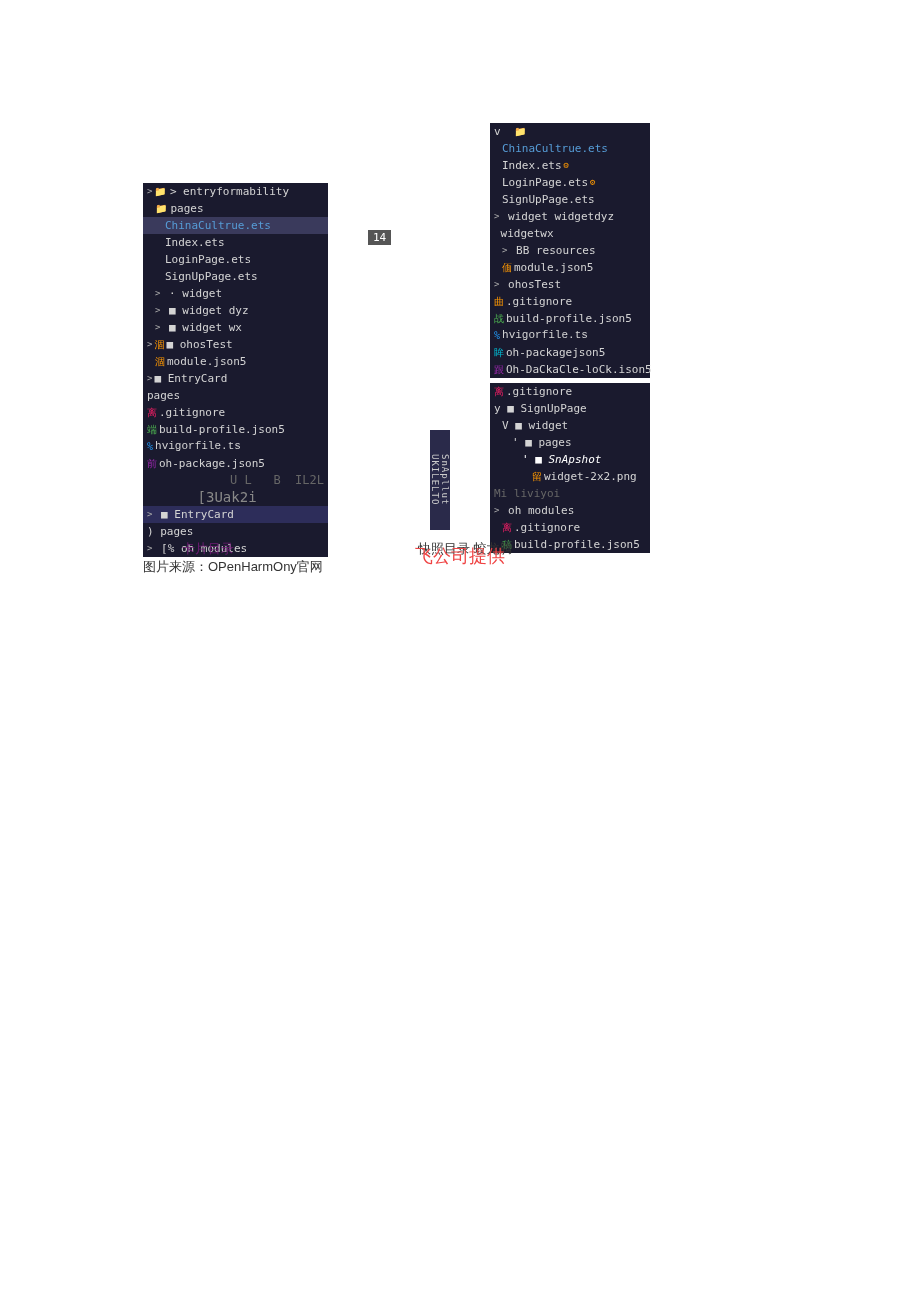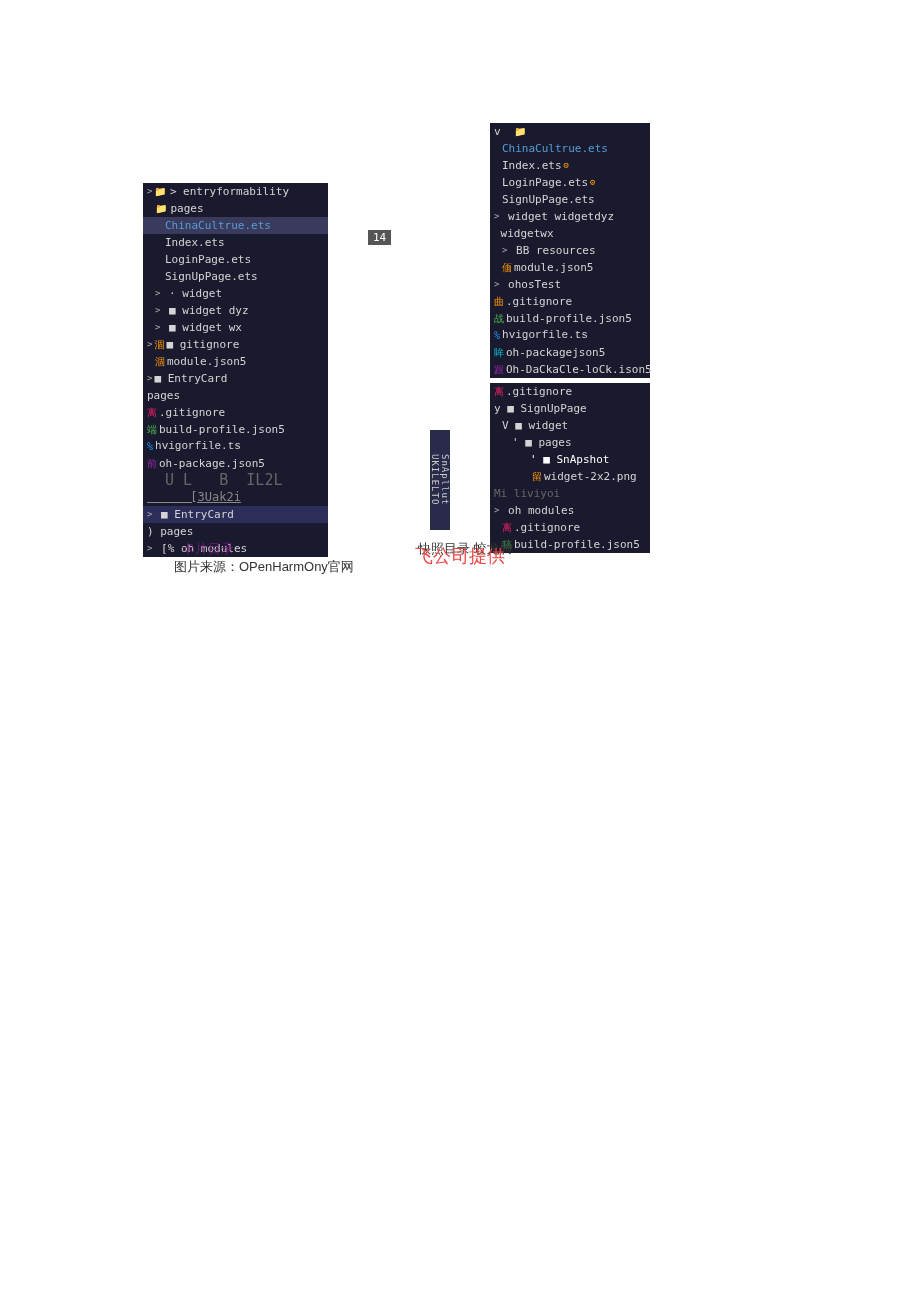--- a/index.html
+++ b/index.html
@@ -60,21 +60,21 @@
       white-space: nowrap;
       line-height: 15px;
     }
 
     .file-tree-row.selected {
       background: #3a3a5c;
     }
 
     .indent1 { padding-left: 12px; }
     .indent2 { padding-left: 22px; }
-    .indent3 { padding-left: 40px; }
+    .indent3 { padding-left: 32px; font-style: italic; }
     .indent4 { padding-left: 42px; }
 
     .icon-folder { color: #c8a028; margin-right: 3px; font-size: 10px; }
     .icon-ts { color: #3a8fd4; font-family: Liberation Mono, monospace; }
     .arrow { color: #aaa; margin-right: 2px; font-size: 9px; }
 
     .chinese-char { color: #ff9800; margin-right: 2px; font-size: 10px; }
     .chinese-char2 { color: #4caf50; margin-right: 2px; font-size: 10px; }
     .chinese-char3 { color: #2196f3; margin-right: 2px; font-size: 10px; }
     .chinese-char4 { color: #e91e63; margin-right: 2px; font-size: 10px; }
@@ -122,21 +122,20 @@
       color: #701a75;
       padding-left: 39px;
     }
 
     .caption-left-sub {
       position: absolute;
       top: 558px;
       left: 143px;
       font-size: 13px;
       color: #333;
-      margin-left: 31px;
     }
 
     .caption-right {
       position: absolute;
       top: 540px;
       left: 418px;
       font-size: 13px;
       color: #333;
     }
 
@@ -199,21 +198,21 @@
       <span class="arrow">&gt;</span>
       <span class="row-text">&nbsp;■ widget dyz</span>
     </div>
     <div class="file-tree-row indent1">
       <span class="arrow">&gt;</span>
       <span class="row-text">&nbsp;■ widget wx</span>
     </div>
     <div class="file-tree-row">
       <span class="arrow">&gt;</span>
       <span class="chinese-char">涸</span>
-      <span class="row-text">■ gitignore</span>
+      <span class="row-text">■ ohosTest</span>
     </div>
     <div class="file-tree-row indent1">
       <span class="chinese-char">涸</span>
       <span class="row-text">module.json5</span>
     </div>
     <div class="file-tree-row">
       <span class="arrow">&gt;</span>
       <span class="row-text">■ EntryCard</span>
     </div>
     <div class="file-tree-row">
@@ -228,24 +227,24 @@
       <span class="row-text">build-profile.json5</span>
     </div>
     <div class="file-tree-row">
       <span class="chinese-char3">%</span>
       <span class="row-text icon-ts">hvigorfile.ts</span>
     </div>
     <div class="file-tree-row">
       <span class="chinese-char5">前</span>
       <span class="row-text">oh-package.json5</span>
     </div>
-    <div class="file-tree-row" style="color:#666; font-size:15px;">
+    <div class="file-tree-row" style="color:#666; font-size:12px;justify-content:flex-end;">
       <span>&nbsp;&nbsp;U&nbsp;L&nbsp;&nbsp;&nbsp;B&nbsp;&nbsp;IL2L</span>
     </div>
-    <div class="file-tree-row" style="color:#888; font-size:12px;text-decoration:underline;">
+    <div class="file-tree-row" style="color:#888; font-size:14px;">
       <span>&nbsp;&nbsp;&nbsp;&nbsp;&nbsp;&nbsp;[3Uak2i</span>
     </div>
     <div class="file-tree-row" style="background:#2d2d5a;">
       <span class="arrow">&gt;</span>
       <span class="row-text">&nbsp;■ EntryCard</span>
     </div>
     <div class="file-tree-row">
       <span class="row-text">) pages</span>
     </div>
     <div class="file-tree-row">

